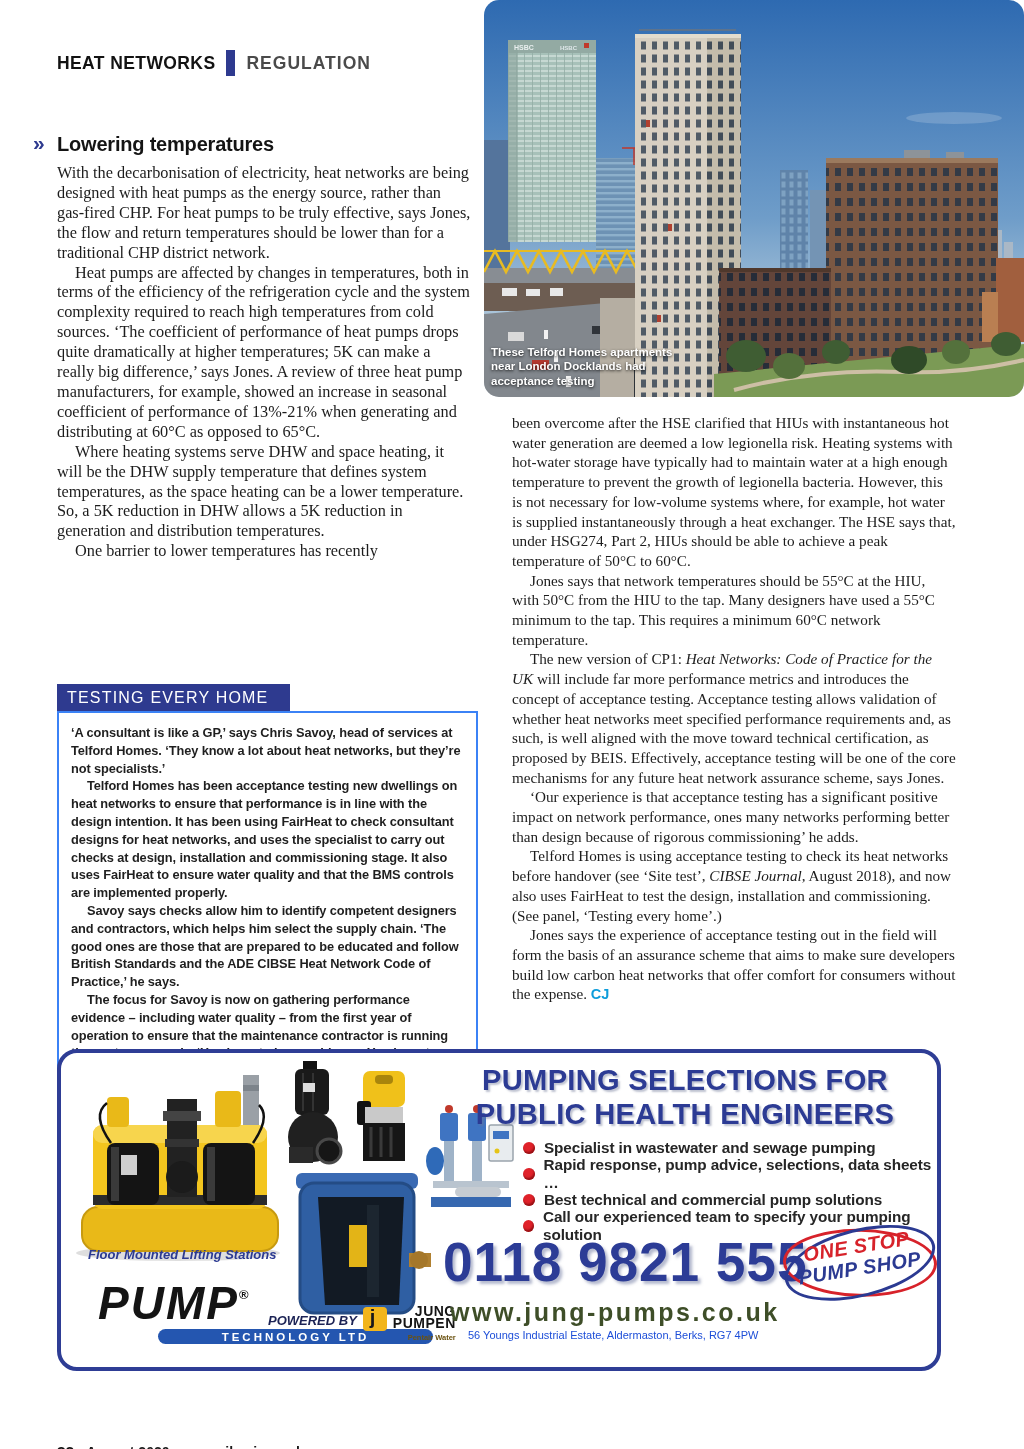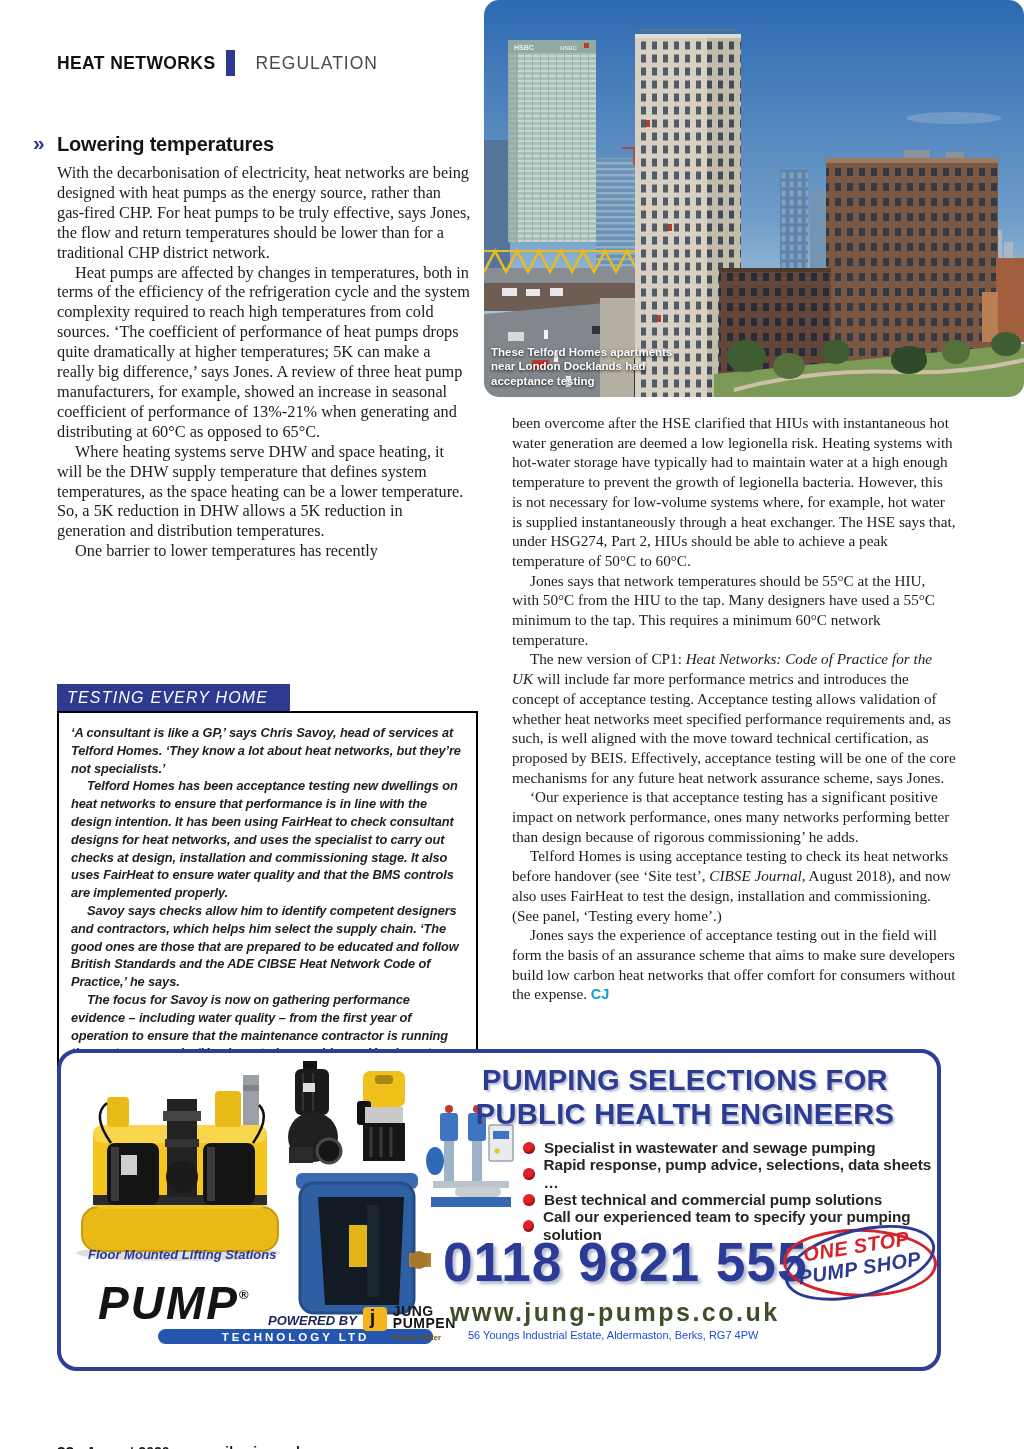--- a/index.html
+++ b/index.html
@@ -3,42 +3,42 @@
 <meta charset="utf-8">
 <style>
   html,body{margin:0;padding:0;background:#ffffff;}
   .page{position:relative;width:1024px;height:1449px;background:#ffffff;overflow:hidden;
         font-family:"Liberation Serif", serif;color:#1c1c1c;}
   
   .hdr{position:absolute;left:57px;top:50px;display:flex;align-items:center;gap:11px;
        font-family:"Liberation Sans", sans-serif;}
   .hdr .sec{font-size:17.5px;font-weight:800;letter-spacing:.4px;color:#121212;}
   .hdr .bar{width:9px;height:26px;background:#2e3a8f;}
-  .hdr .cat{font-size:17.5px;font-weight:400;letter-spacing:1px;color:#4a4a4a;margin-left:9px;}
+  .hdr .cat{font-size:17.5px;font-weight:700;letter-spacing:1px;color:#4a4a4a;}
   
   .photo{position:absolute;left:484px;top:0;width:540px;height:397px;overflow:hidden;border-radius:15px;}
   .photo svg{display:block;}
   .caption{position:absolute;left:7px;bottom:9px;width:190px;
            font-family:"Liberation Sans", sans-serif;font-size:11.5px;line-height:14.5px;
            font-weight:700;color:#ffffff;text-shadow:0 1px 3px rgba(0,0,0,.85);}
   
   .leftcol{position:absolute;left:57px;top:133px;width:414px;}
   .headrow{position:relative;font-family:"Liberation Sans", sans-serif;margin-bottom:7px;}
   .chev{position:absolute;left:-24px;top:-2px;color:#2e3a8f;font-size:21px;font-weight:700;}
   .h1{font-size:20px;font-weight:700;color:#141414;letter-spacing:-.2px;}
   .leftcol p{margin:0;font-size:16.3px;line-height:19.9px;}
   .leftcol p.ind, .rightcol p.ind{text-indent:18px;}
   .rightcol{position:absolute;left:512px;top:413px;width:444px;}
   .rightcol p{margin:0;font-size:15.2px;line-height:19.7px;}
   .cj{font-family:"Liberation Sans", sans-serif;font-weight:800;color:#0d9ddb;font-size:14.5px;}
   
-  .panel{position:absolute;left:57px;top:684px;width:421px;font-family:"Liberation Sans", sans-serif;font-style:italic;}
+  .panel{position:absolute;left:57px;top:684px;width:421px;font-family:"Liberation Sans", sans-serif;}
   .panel .tab{width:233px;height:27px;background:#2e3a8f;color:#fff;display:flex;align-items:center;
               padding-left:10px;box-sizing:border-box;font-size:16px;letter-spacing:1.2px;font-weight:400;}
-  .panel .box{border:2px solid #000000;box-sizing:border-box;padding:11px 13px 14px 12px;background:#fff;}
+  .panel .box{border:2px solid #3b82f6;box-sizing:border-box;padding:11px 13px 14px 12px;background:#fff;}
   .panel .box p{margin:0;font-size:12.8px;line-height:17.8px;font-weight:700;color:#1f1f1f;letter-spacing:-.1px;}
   .panel .box p.ind{text-indent:16px;}
   
   .ad{position:absolute;left:57px;top:1049px;width:884px;height:322px;box-sizing:border-box;
       border:4px solid #2e3d95;border-radius:20px;background:#ffffff;font-family:"Liberation Sans", sans-serif;}
   .ad .inner{position:relative;width:100%;height:100%;}
   .ad .headline{position:absolute;left:388px;top:10px;width:472px;text-align:center;
                 font-size:30px;line-height:34px;font-weight:800;color:#2c3b94;letter-spacing:.3px;
                 text-shadow:2px 2px 2px rgba(110,120,150,.45);transform:scaleX(.97);}
   .ad .bullets{position:absolute;left:462px;top:82px;}
@@ -53,21 +53,21 @@
            letter-spacing:2.5px;}
   .ad .addr{position:absolute;left:407px;top:276px;font-size:11px;font-weight:400;color:#1d4ed8;}
   .ad .prodcap{position:absolute;left:27px;top:194px;font-size:13px;font-weight:700;font-style:italic;color:#2b3a92;}
   
   .ptl{position:absolute;left:37px;top:228px;width:360px;}
   .ptl .word{font-size:46px;font-weight:900;font-style:italic;color:#141414;letter-spacing:2px;line-height:44px;}
   .ptl .reg{font-size:13px;vertical-align:20px;font-weight:700;color:#141414;}
   .ptl .bar2{position:absolute;left:60px;top:48px;width:275px;height:15px;background:#2456b0;border-radius:8px;
              display:flex;align-items:center;justify-content:center;color:#fff;font-size:11.5px;
              font-weight:800;letter-spacing:3px;}
-  .powered{position:absolute;left:207px;top:252px;display:flex;align-items:flex-start;gap:6px;}
+  .powered{position:absolute;left:207px;top:252px;display:flex;align-items:flex-start;gap:6px;text-align:right;}
   .powered .pb{font-size:13px;font-weight:700;font-style:italic;color:#1c2355;margin-top:8px;}
   .jicon{width:24px;height:24px;background:#f2b51c;border-radius:4px;position:relative;margin-top:2px;}
   .jicon span{position:absolute;left:7px;top:-1px;font-size:20px;font-weight:900;color:#17171c;}
   .jtxt{line-height:11px;}
   .jtxt .j1{font-size:14px;font-weight:900;color:#141414;letter-spacing:.5px;}
   .jtxt .j2{font-size:7.5px;font-weight:700;color:#6b5210;}
   
   .badge{position:absolute;left:722px;top:170px;width:152px;height:80px;transform:rotate(-9deg);}
   .badge .e1,.badge .e2{position:absolute;left:0;top:6px;width:148px;height:62px;border-radius:50%;}
   .badge .e1{border:3px solid #d7222a;transform:rotate(10deg);}

